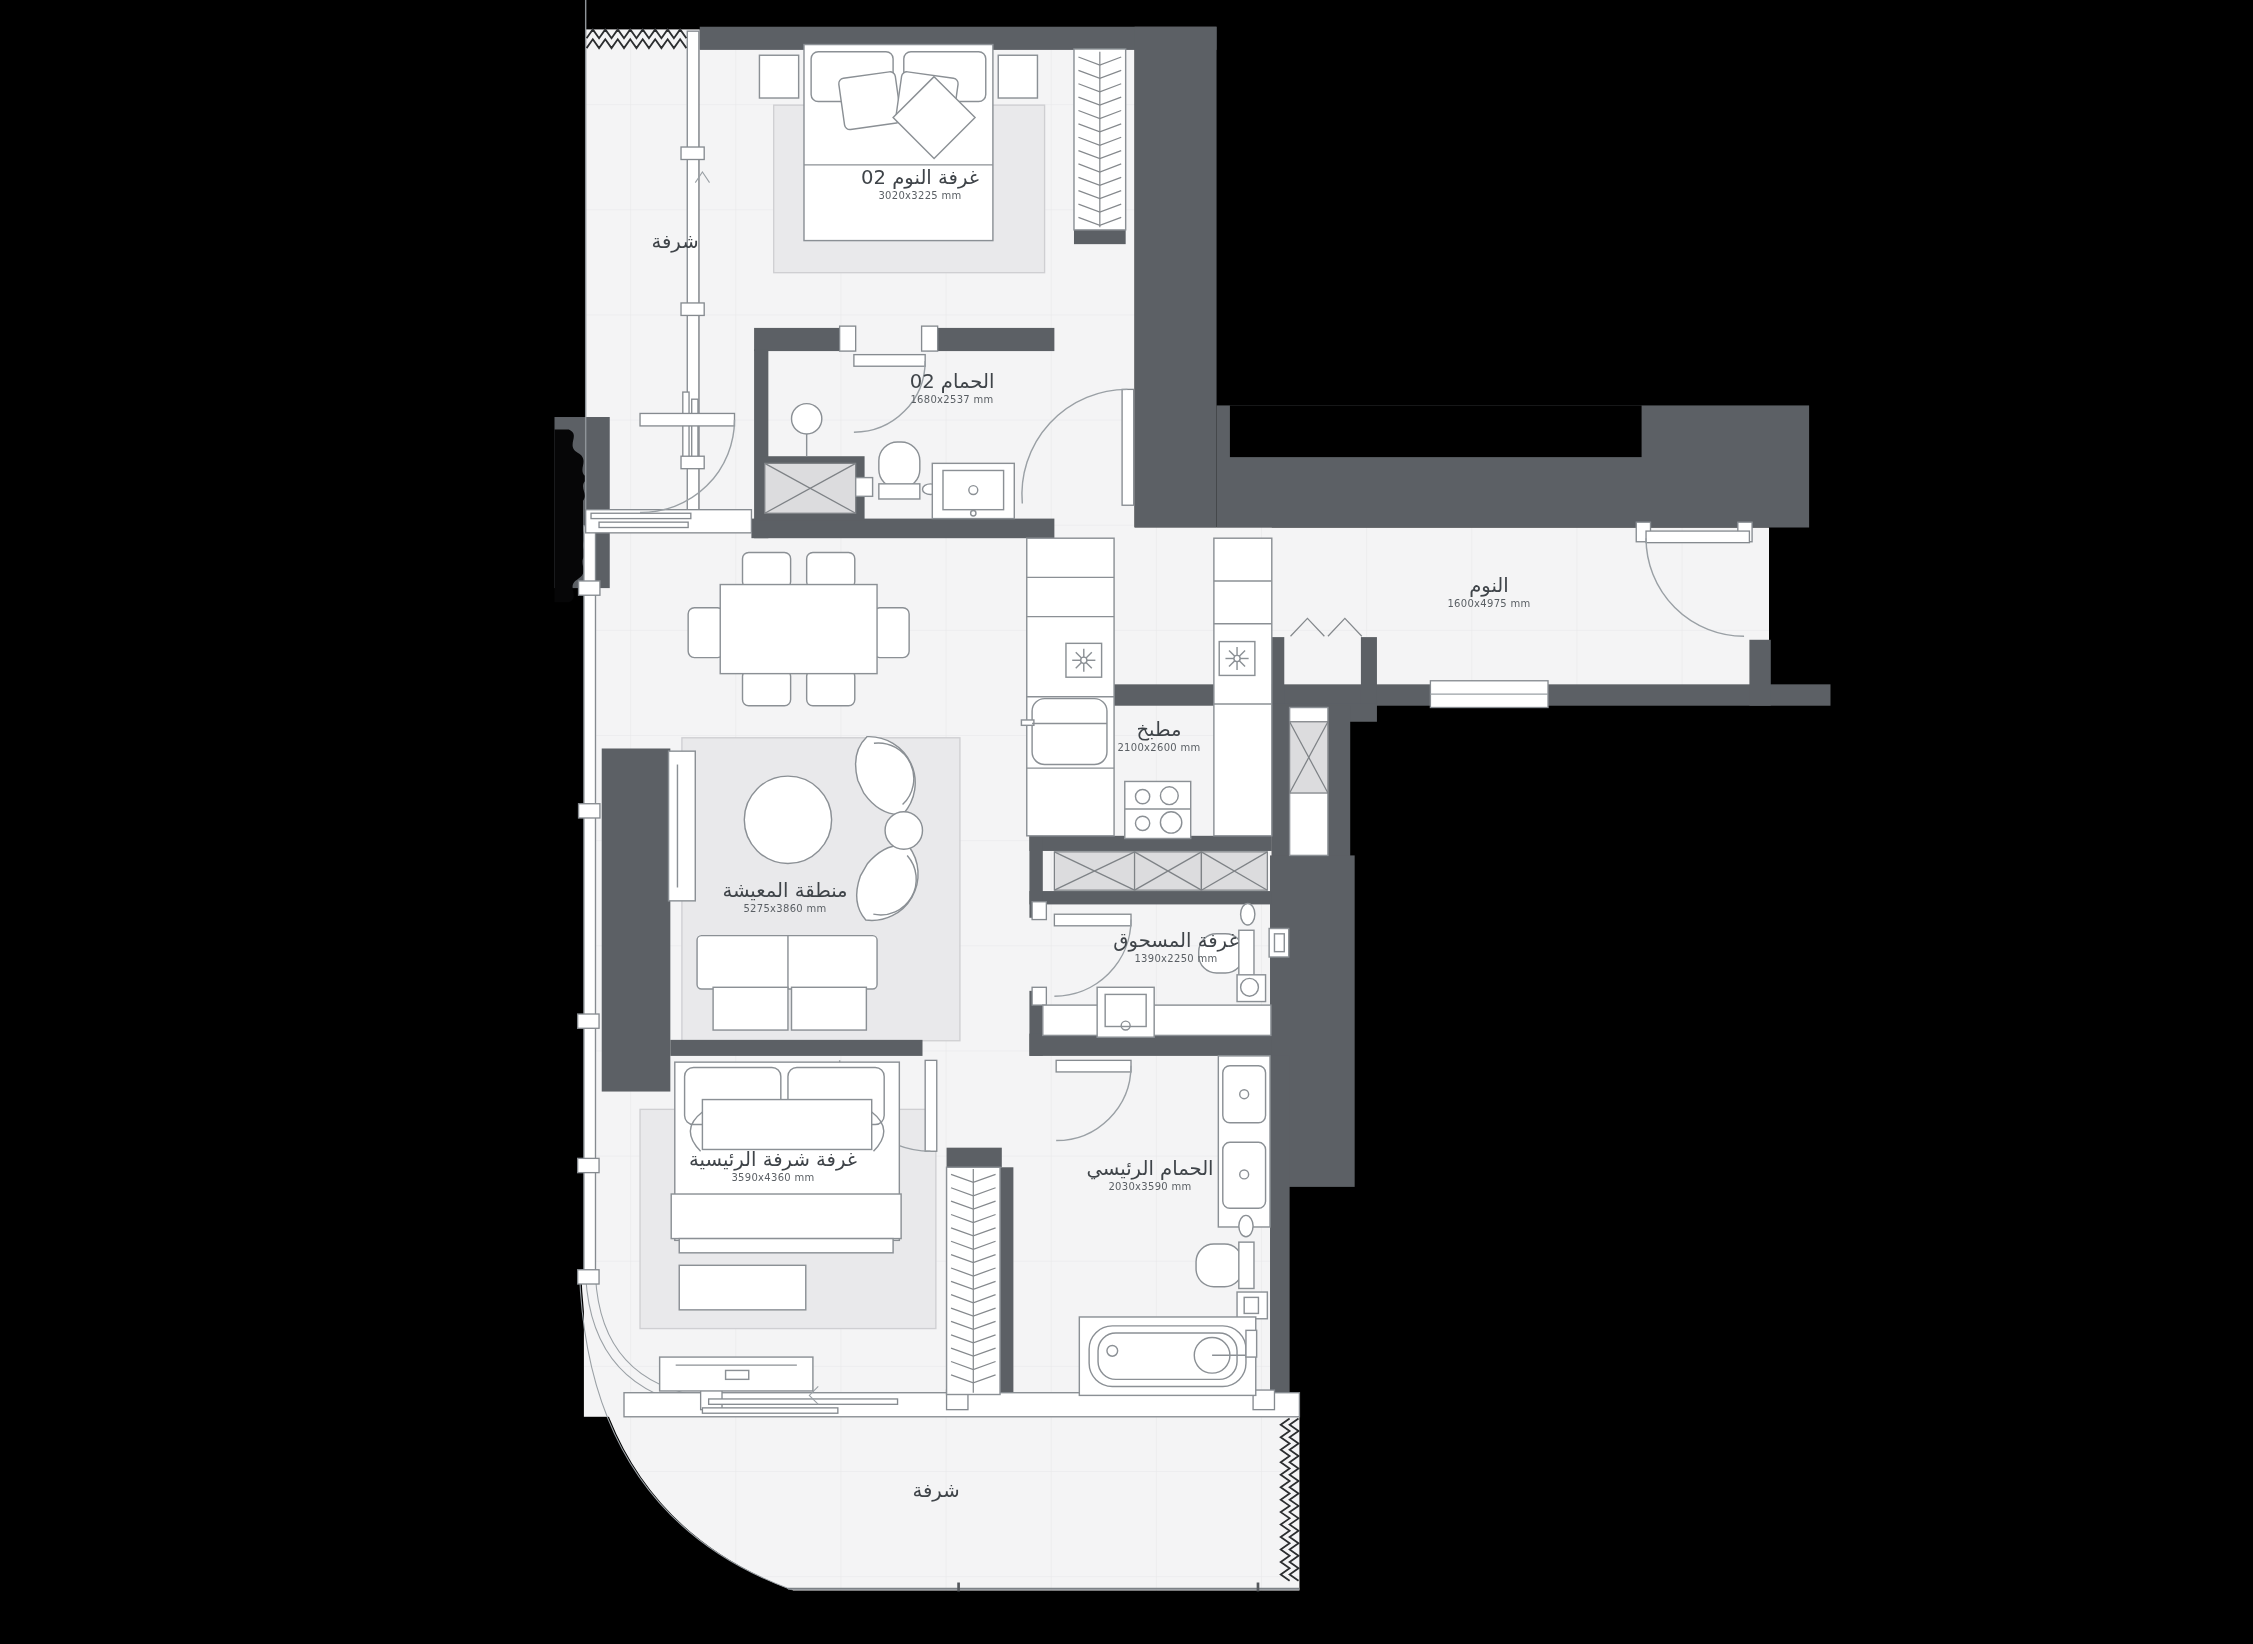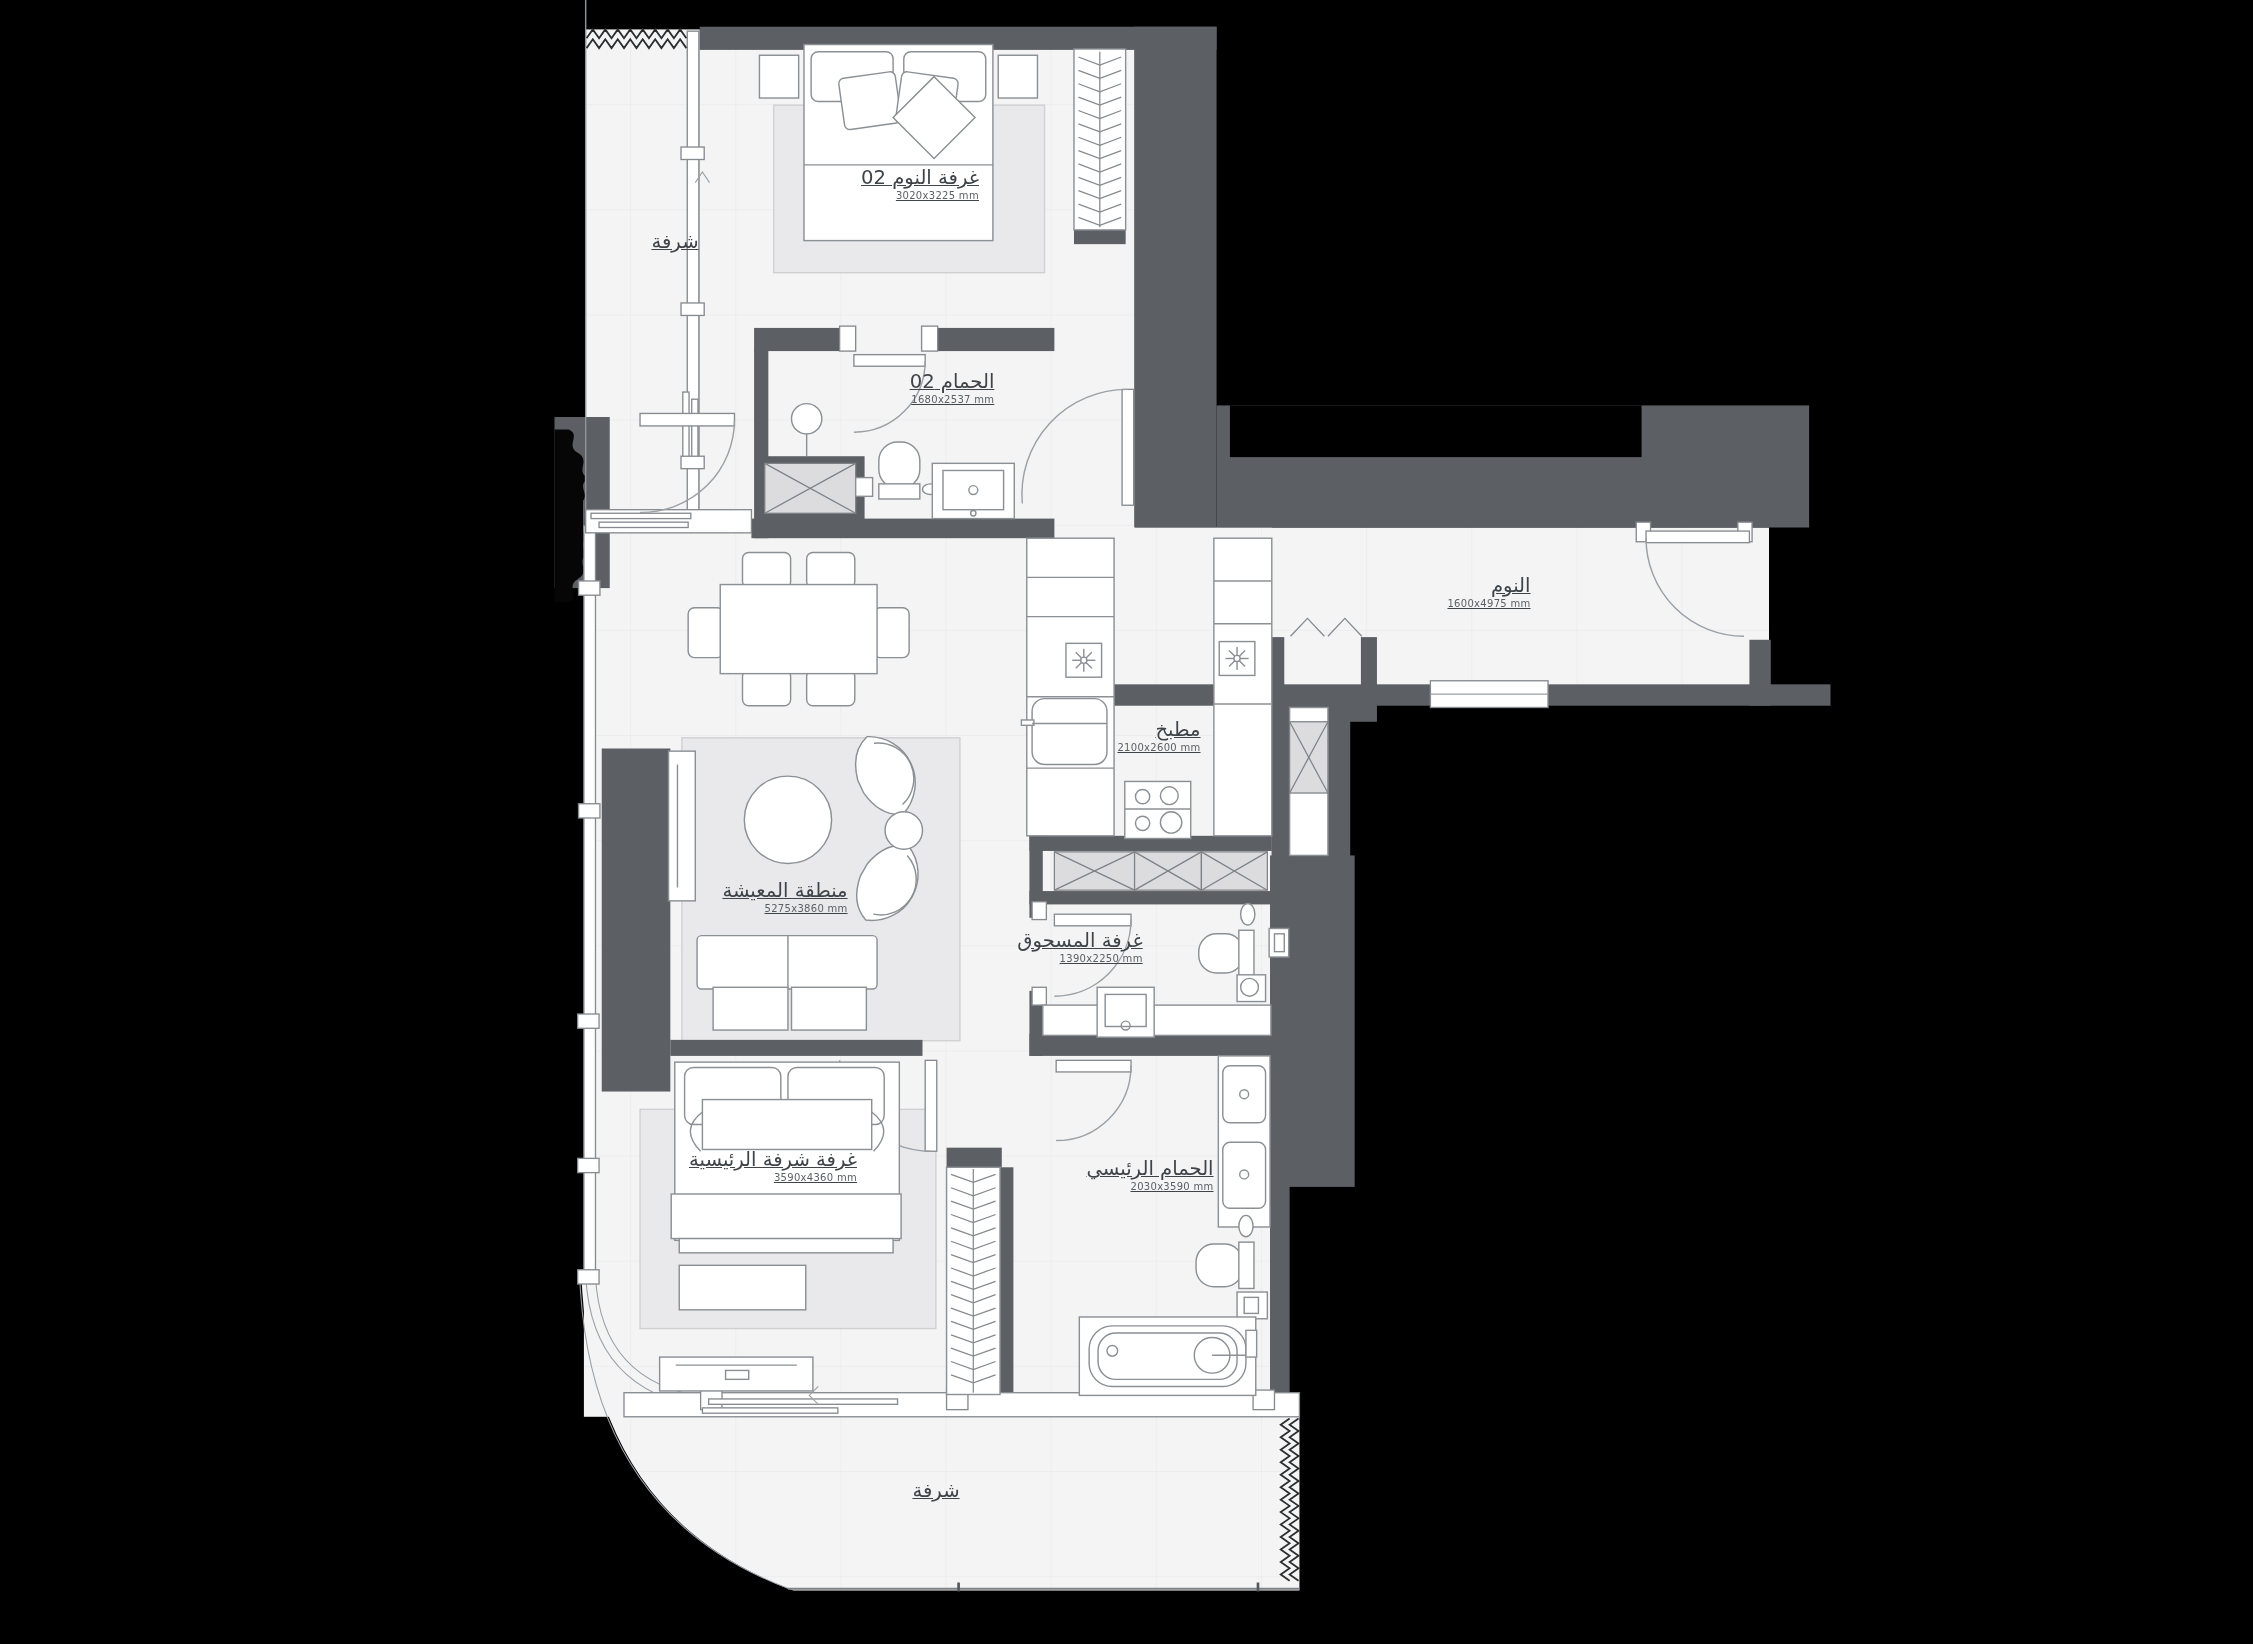--- a/index.html
+++ b/index.html
@@ -14,22 +14,22 @@
   .floor{fill:url(#tiles);}
   .furn{fill:#ffffff;stroke:var(--stroke);stroke-width:1.6;}
   .furnln{fill:none;stroke:var(--stroke);stroke-width:1.6;}
   .thin{fill:none;stroke:#9aa0a5;stroke-width:1.2;}
   .rug{fill:var(--rug);stroke:#cfcfd2;stroke-width:1.5;}
   .arc{fill:none;stroke:#9aa0a5;stroke-width:1.6;}
   .glass{fill:#ffffff;stroke:#868b90;stroke-width:1.5;}
   .xfill{fill:#dcdcde;stroke:#7e8286;stroke-width:1.4;}
   .chev{fill:none;stroke:#85898d;stroke-width:1.4;}
   .zig{fill:none;stroke:#2c2e30;stroke-width:2;}
-  .room-label{position:absolute;transform:translateX(-50%);text-align:right;
-      color:var(--label);line-height:1.25;white-space:nowrap;text-decoration:underline;}
+  .room-label{position:absolute;transform:translateX(-50%);text-align:center;
+      color:var(--label);line-height:1.25;white-space:nowrap;}
   .room-label .rname{display:block;font-size:19.6px;}
   .room-label .rdims{display:block;font-size:10px;color:var(--dims);letter-spacing:0.3px;}
   .balcony-label{font-size:18px;}
 </style>
 </head>
 <body>
 
 <svg class="plan-svg" viewBox="0 0 2529 1845">
   <defs>
     <pattern id="tiles" width="118" height="118" patternUnits="userSpaceOnUse">
@@ -347,21 +347,21 @@
   <span class="rdims" dir="ltr">1600x4975 mm</span>
 </div>
 <div class="room-label" style="left:1159px;top:718px" dir="rtl">
   <span class="rname">مطبخ</span>
   <span class="rdims" dir="ltr">2100x2600 mm</span>
 </div>
 <div class="room-label" style="left:785px;top:879px" dir="rtl">
   <span class="rname">منطقة المعيشة</span>
   <span class="rdims" dir="ltr">5275x3860 mm</span>
 </div>
-<div class="room-label" style="left:1080px;top:929px" dir="rtl">
+<div class="room-label" style="left:1176px;top:929px" dir="rtl">
   <span class="rname">غرفة المسحوق</span>
   <span class="rdims" dir="ltr">1390x2250 mm</span>
 </div>
 <div class="room-label" style="left:773px;top:1148px" dir="rtl">
   <span class="rname">غرفة شرفة الرئيسية</span>
   <span class="rdims" dir="ltr">3590x4360 mm</span>
 </div>
 <div class="room-label" style="left:1150px;top:1157px" dir="rtl">
   <span class="rname">الحمام الرئيسي</span>
   <span class="rdims" dir="ltr">2030x3590 mm</span>

